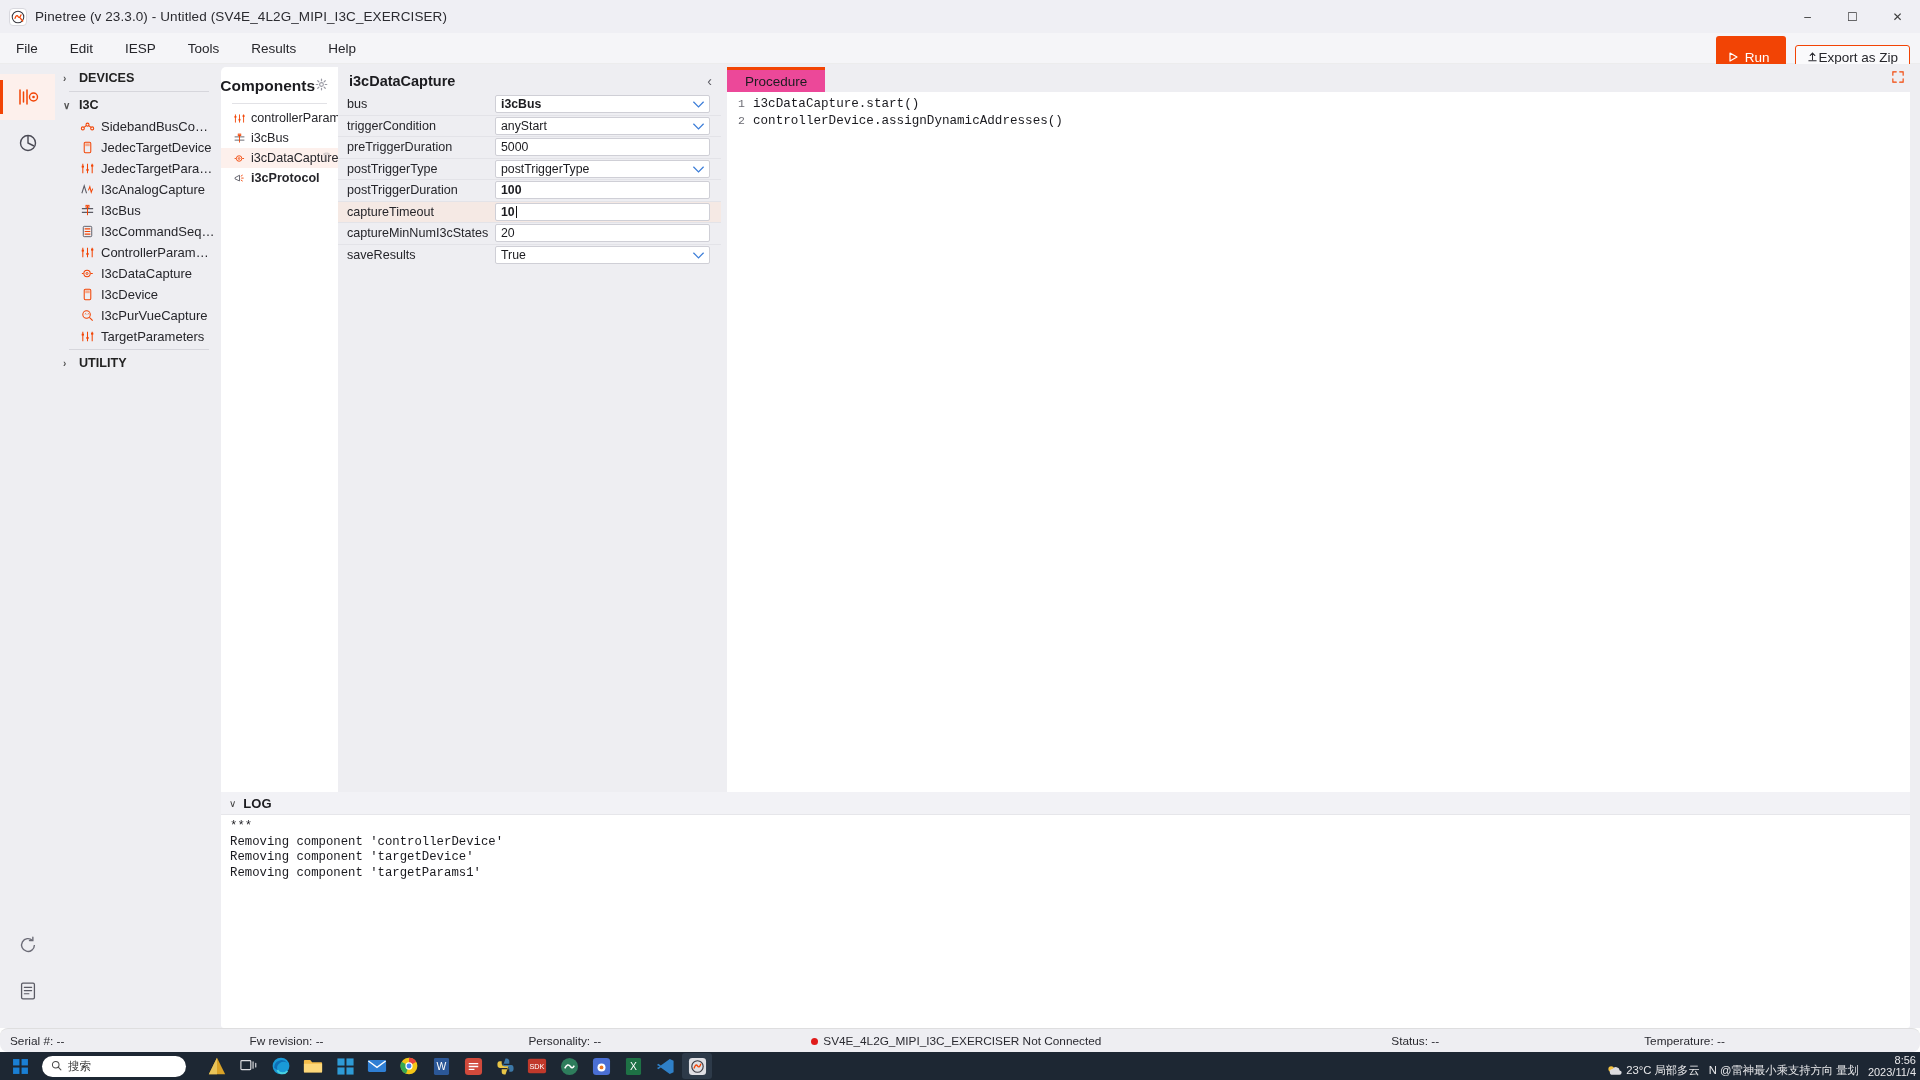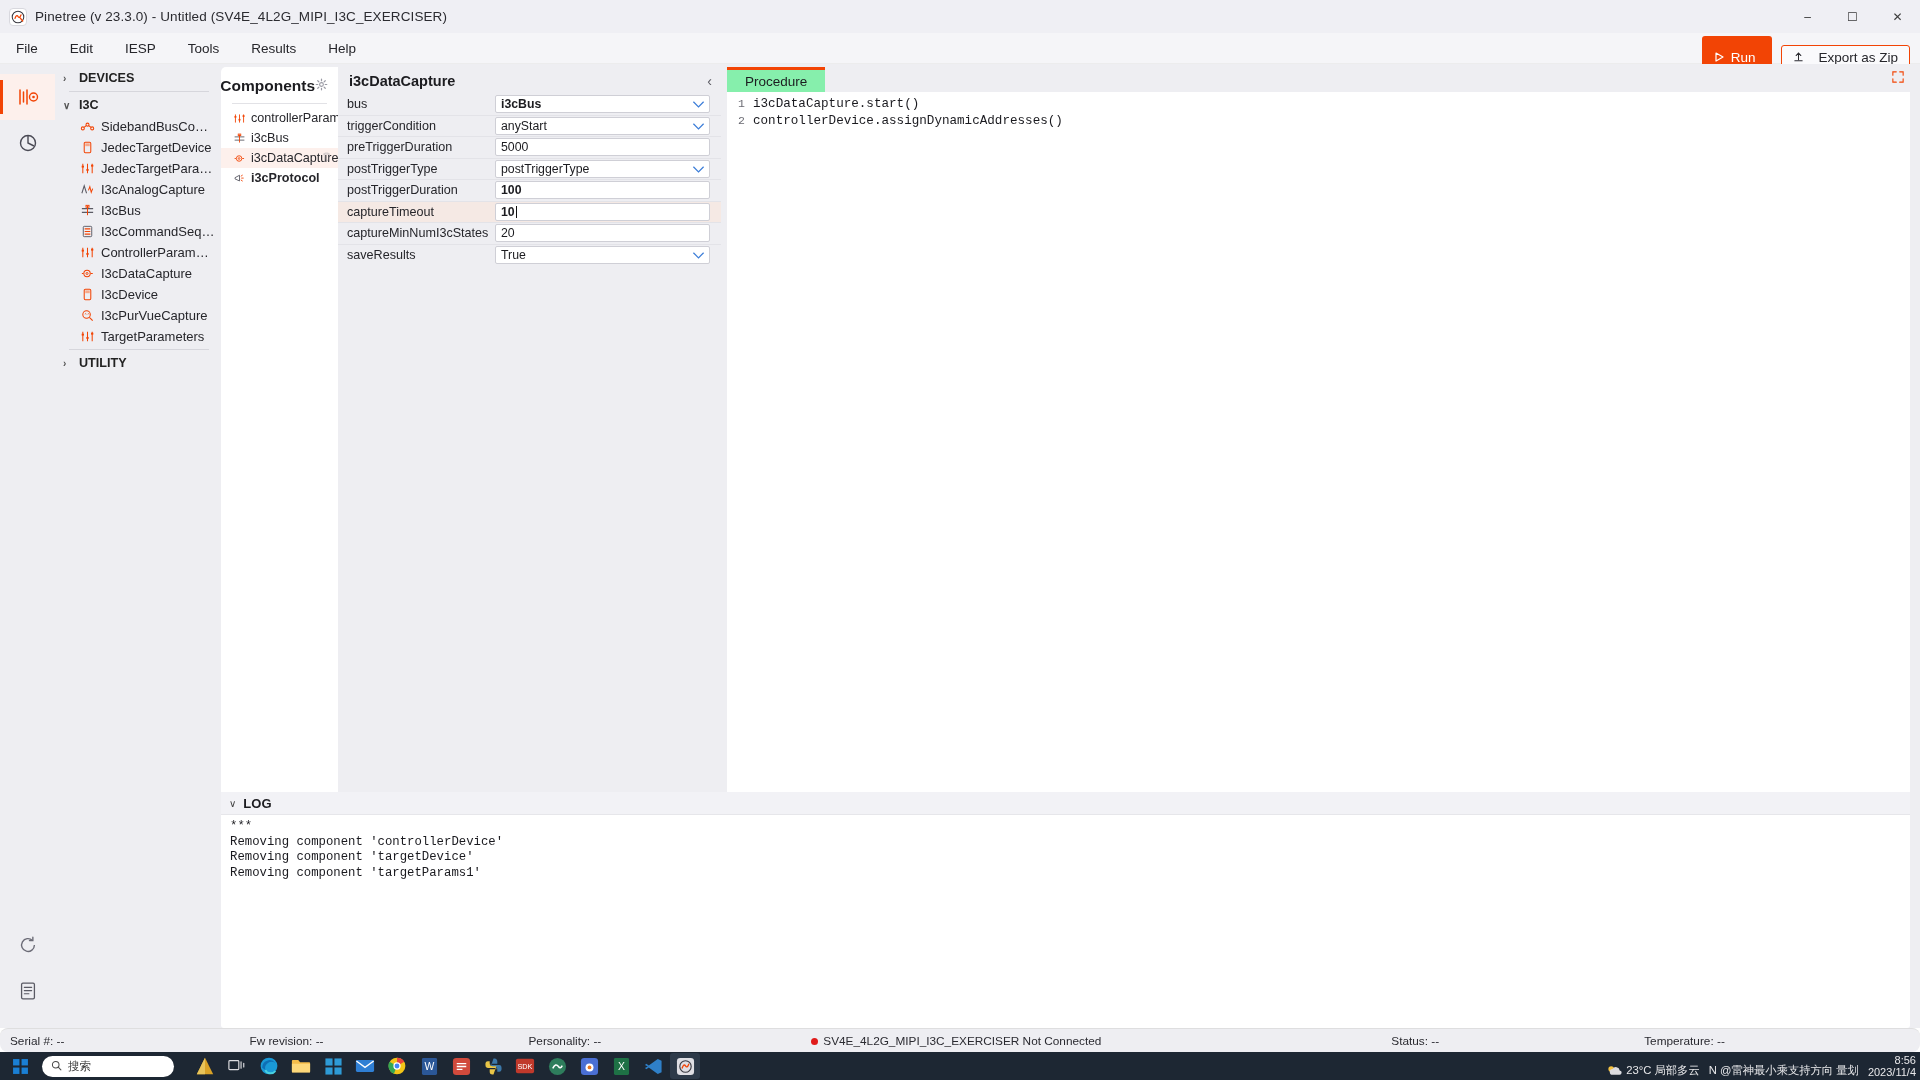--- a/index.html
+++ b/index.html
@@ -40,21 +40,21 @@
   }
   .topright { position: absolute; right: 10px; top: 3px; display: flex; gap: 9px; align-items: center; }
   .btn-run {
     background: #f24405; color: #fff; border: none; border-radius: 3px;
     height: 42px; padding: 0 17px 0 13px; font-size: 13.5px;
     font-family: inherit; display: flex; align-items: center; gap: 7px; cursor: pointer;
   }
   .btn-export {
     background: #fafafc; color: #26262b; border: 1px solid #f24405; border-radius: 3px;
     height: 25px; padding: 0 11px; font-size: 13.5px;
-    font-family: inherit; display: flex; align-items: center; gap: 14px; cursor: pointer;
+    font-family: inherit; display: flex; align-items: center; gap: 0; cursor: pointer;
   }
 
   
   .bodyarea { position: absolute; top: 64px; left: 0; right: 0; bottom: 52px; background: #eeeef2; }
 
   
   .rail {
     position: absolute; left: 0; top: 0; bottom: 0; width: 55px; background: #eeeef2;
     display: flex; flex-direction: column; align-items: center;
   }
@@ -140,21 +140,21 @@
   .props-desc .dtitle .link { font-weight: normal; color: #444; font-size: 12px; margin-left: 3px; }
   .props-desc .dtext { font-size: 12.6px; color: #2a2a30; line-height: 1.42; }
 
   
   .proc-card {
     position: absolute; left: 727px; top: 3px; right: 10px; bottom: 40px; background: #fff;
     border-radius: 3px;
   }
   .proc-tabs { display: flex; align-items: flex-end; height: 25px; background: #eeeef2; }
   .proc-tab {
-    background: #86efac; border-top: 3px solid #f24405; padding: 0 18px; height: 25px;
+    background: #ec4899; border-top: 3px solid #f24405; padding: 0 18px; height: 25px;
     display: flex; align-items: center; font-size: 13.5px; color: #1c1c20; cursor: pointer;
   }
   .proc-rest { flex: 1 1 auto; height: 25px; background: #eeeef2; position: relative; }
   .proc-expand { position: absolute; right: 6px; top: 4px; color: #f24405; font-size: 12px; cursor: pointer; }
   .code {
     font-family: "Liberation Mono", monospace; font-size: 12.6px; padding: 5px 0 0 0;
     background: #fff; height: calc(100% - 25px);
   }
   .codeline { display: flex; align-items: flex-start; height: 17px; }
   .codeline .ln {
@@ -191,21 +191,21 @@
   .statusbar .sseg { white-space: nowrap; }
   .dot { display:inline-block; width: 7px; height: 7px; border-radius: 50%; background: #e01b1b; margin-right: 5px; vertical-align: middle; }
 
   
   .taskbar {
     position: absolute; left: 0; right: 0; bottom: 0; height: 28px;
     background: #1d2733; display: flex; align-items: center;
   }
   .tb-start { width: 40px; display: flex; align-items: center; justify-content: center; }
   .tb-search {
-    width: 132px; height: 21px; background: #ffffff; border-radius: 11px; margin-left: 2px;
+    width: 144px; height: 21px; background: #ffffff; border-radius: 11px; margin-left: 2px;
     display: flex; align-items: center; gap: 6px; padding: 0 9px; font-size: 11.5px; color: #3b3b3b;
   }
   .tb-icons { display: flex; align-items: center; gap: 2px; margin-left: 16px; }
   .tbi { width: 30px; height: 26px; display: flex; align-items: center; justify-content: center; position: relative; }
   .tbi.active { background: #2d3a49; border-radius: 3px; }
   .tb-right {
     position: absolute; right: 4px; display: flex; align-items: flex-end; gap: 9px;
     color: #e8e8ea; font-size: 11.3px;
   }
   .tb-clock { text-align: right; line-height: 1.12; font-size: 11px; }

